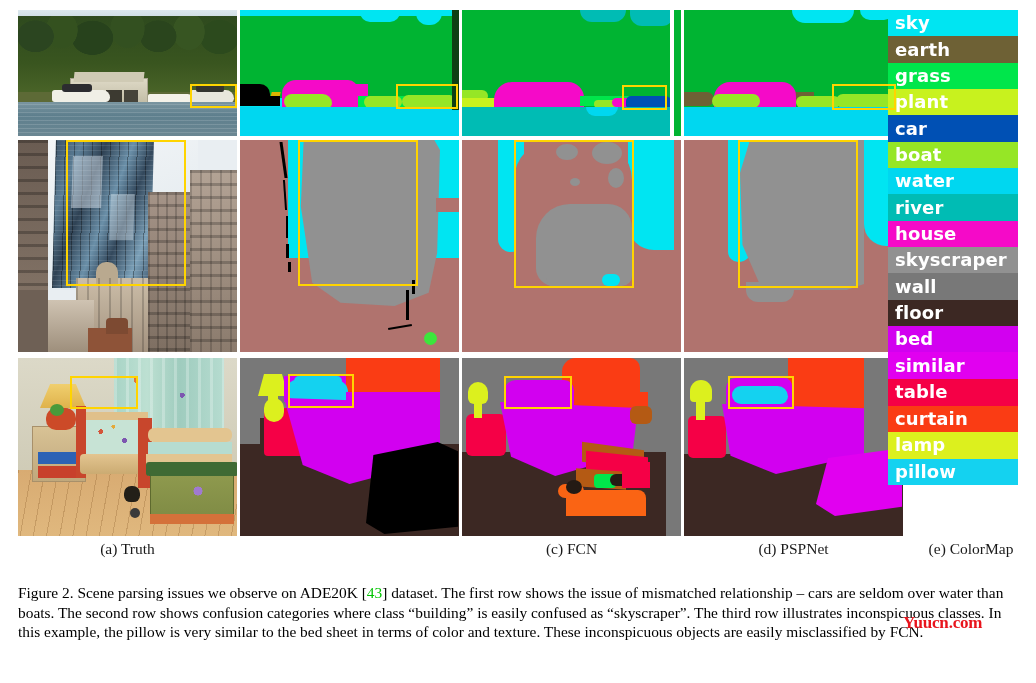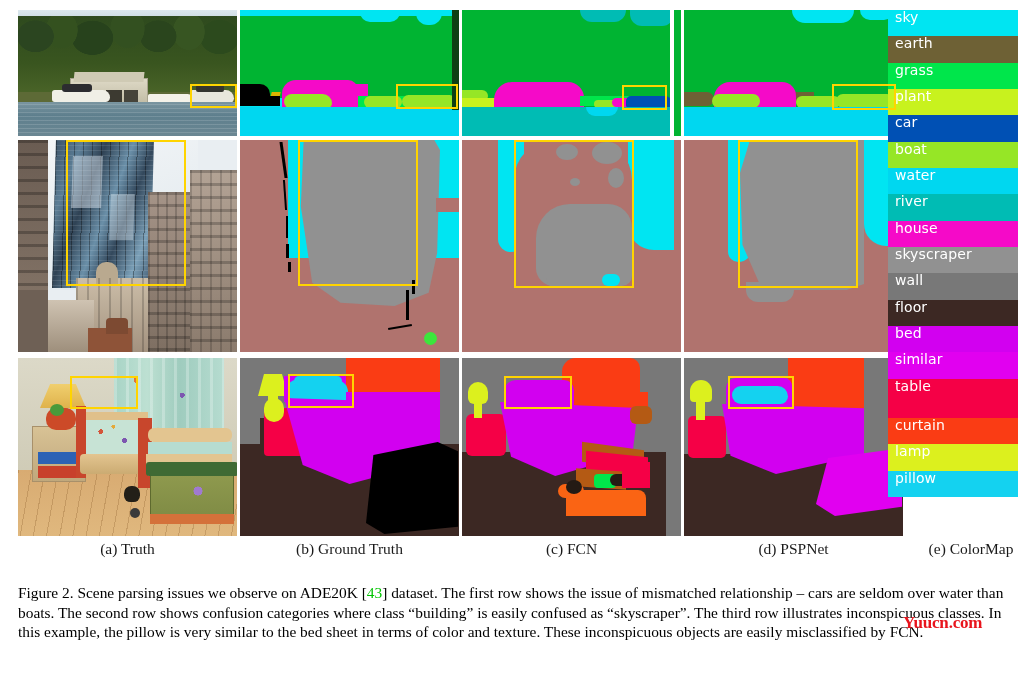--- a/index.html
+++ b/index.html
@@ -24,23 +24,23 @@
   .c3 { left: 666px; width: 219px; }
   .seg { position: absolute; inset: 0; }
   .sh { position: absolute; }
   .hl { position: absolute; border: 2px solid #ffd400; background: transparent; z-index: 30; }
 
   
   #colormap { position: absolute; left: 888px; top: 10px; width: 130px; height: 527px; }
   .swatch {
     position: relative; width: 100%;
     font-family: "DejaVu Sans", sans-serif;
-    font-size: 14px; font-weight: 400;
+    font-size: 18px; font-weight: 700;
     color: #ffffff;
-    display: flex; 
+    display: flex; align-items: center;
     padding-left: 7px;
     letter-spacing: .1px;
     line-height: 1;
   }
 
   
   #colcaps { position: absolute; left: 18px; top: 540px; width: 1000px; height: 24px; }
   .colcap {
     position: absolute; top: 0; text-align: center;
     font-family: "Liberation Serif", serif;
@@ -393,37 +393,36 @@
       </div>
     <div class="swatch" style="background:#3c2823;height:26.35px;">
         <span>floor</span>
       </div>
     <div class="swatch" style="background:#d200f0;height:26.35px;">
         <span>bed</span>
       </div>
     <div class="swatch" style="background:#e100f0;height:26.35px;">
         <span>similar</span>
       </div>
-    <div class="swatch" style="background:#f50046;height:39px;">
+    <div class="swatch" style="background:#f50046;height:27px;">
         <span>table</span>
       </div>
     <div class="swatch" style="background:#fa3c14;height:26.35px;">
         <span>curtain</span>
       </div>
     <div class="swatch" style="background:#dcf01e;height:26.35px;">
         <span>lamp</span>
       </div>
     <div class="swatch" style="background:#14d2f0;height:26.35px;">
         <span>pillow</span>
       </div>
   </div>
 
   <div id="colcaps">
     <div class="colcap p0">(a) Truth</div>
-    <div class="colcap p1">(b) Ground Truth</div>
     <div class="colcap p2">(c) FCN</div>
     <div class="colcap p3">(d) PSPNet</div>
     <div class="colcap p4">(e) ColorMap</div>
   </div>
 
   <div id="caption"><span>Figure 2.</span><span> Scene parsing issues we observe on ADE20K [</span><span class="ref">43</span><span>] dataset. The first row shows the issue of mismatched relationship – cars are seldom over water than boats. The second row shows confusion categories where class “building” is easily confused as “skyscraper”. The third row illustrates inconspicuous classes. In this example, the pillow is very similar to the bed sheet in terms of color and texture. These inconspicuous objects are easily misclassified by FCN.</span></div>
 
   <div id="watermark">Yuucn.com</div>
 
 </div>

